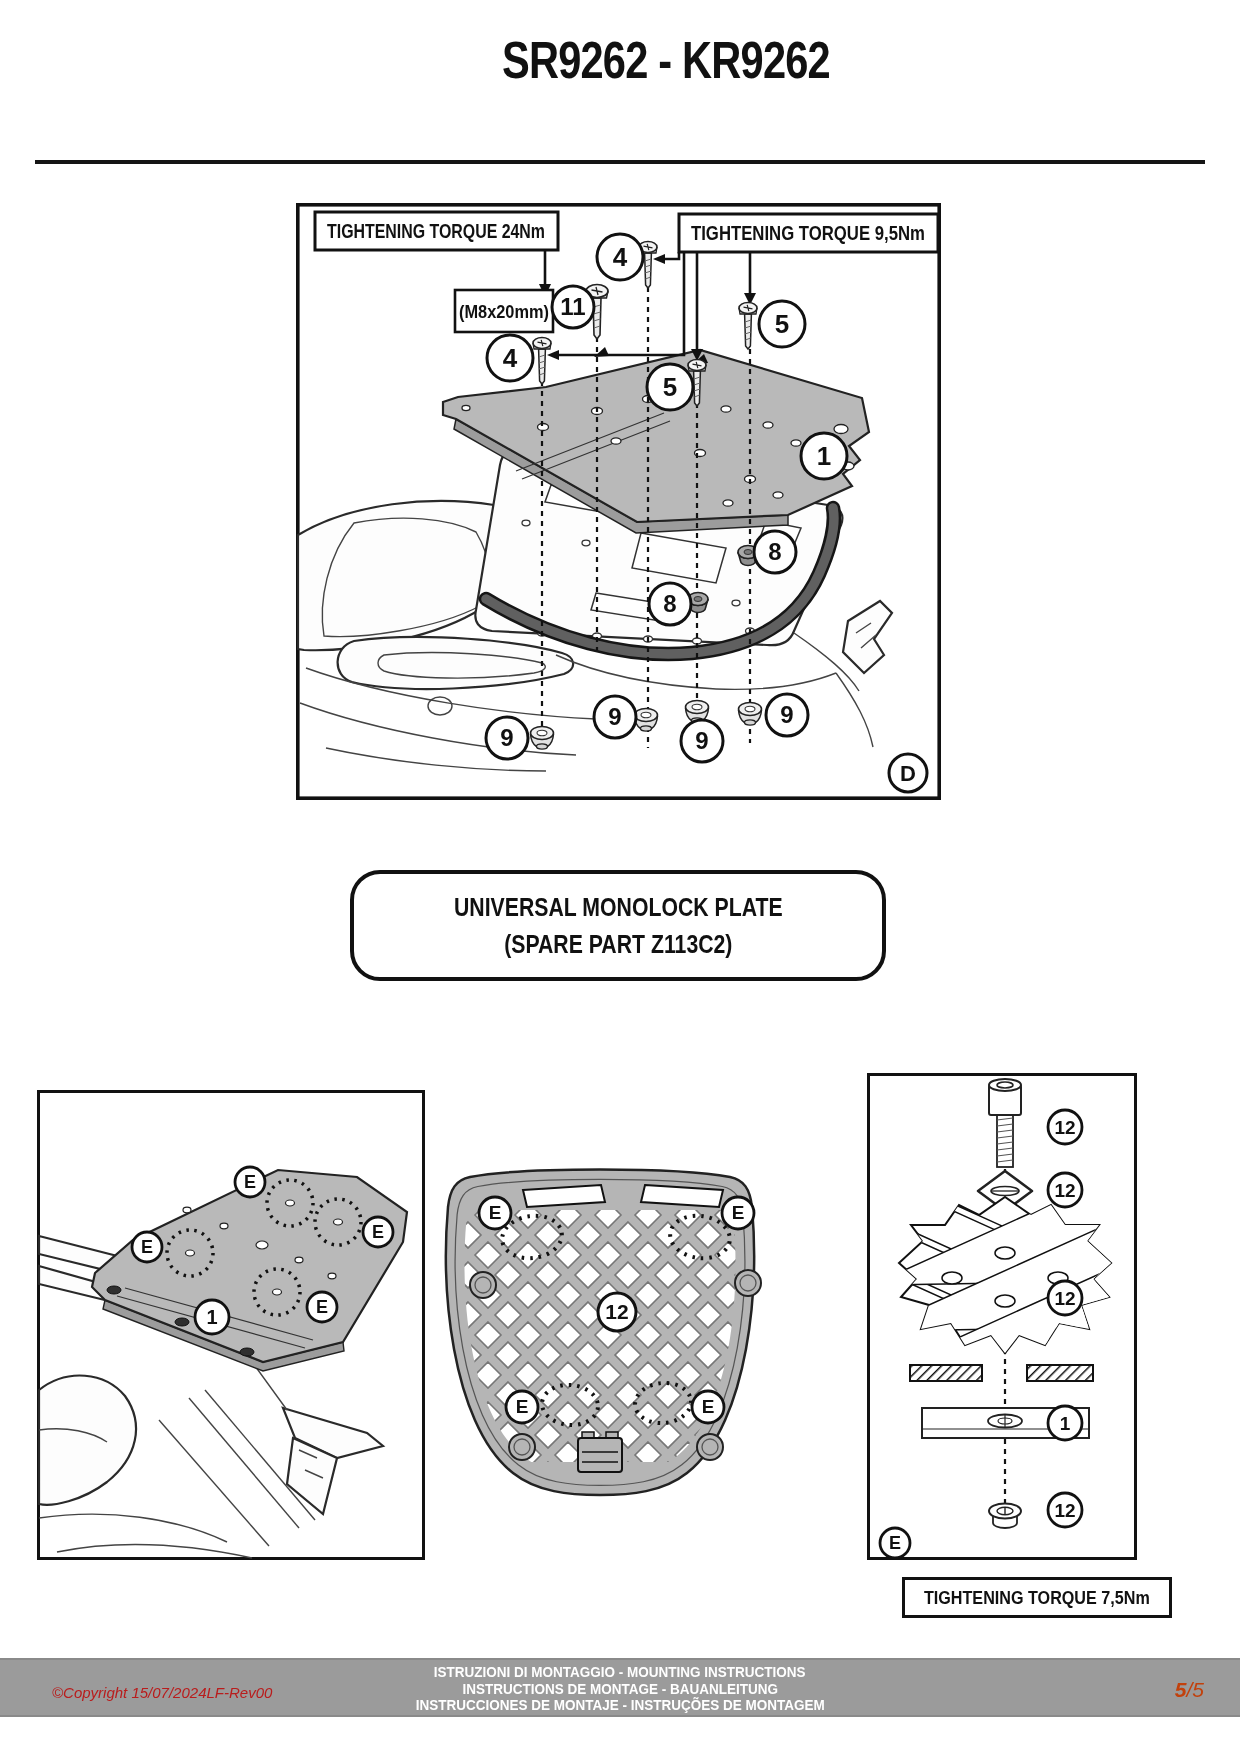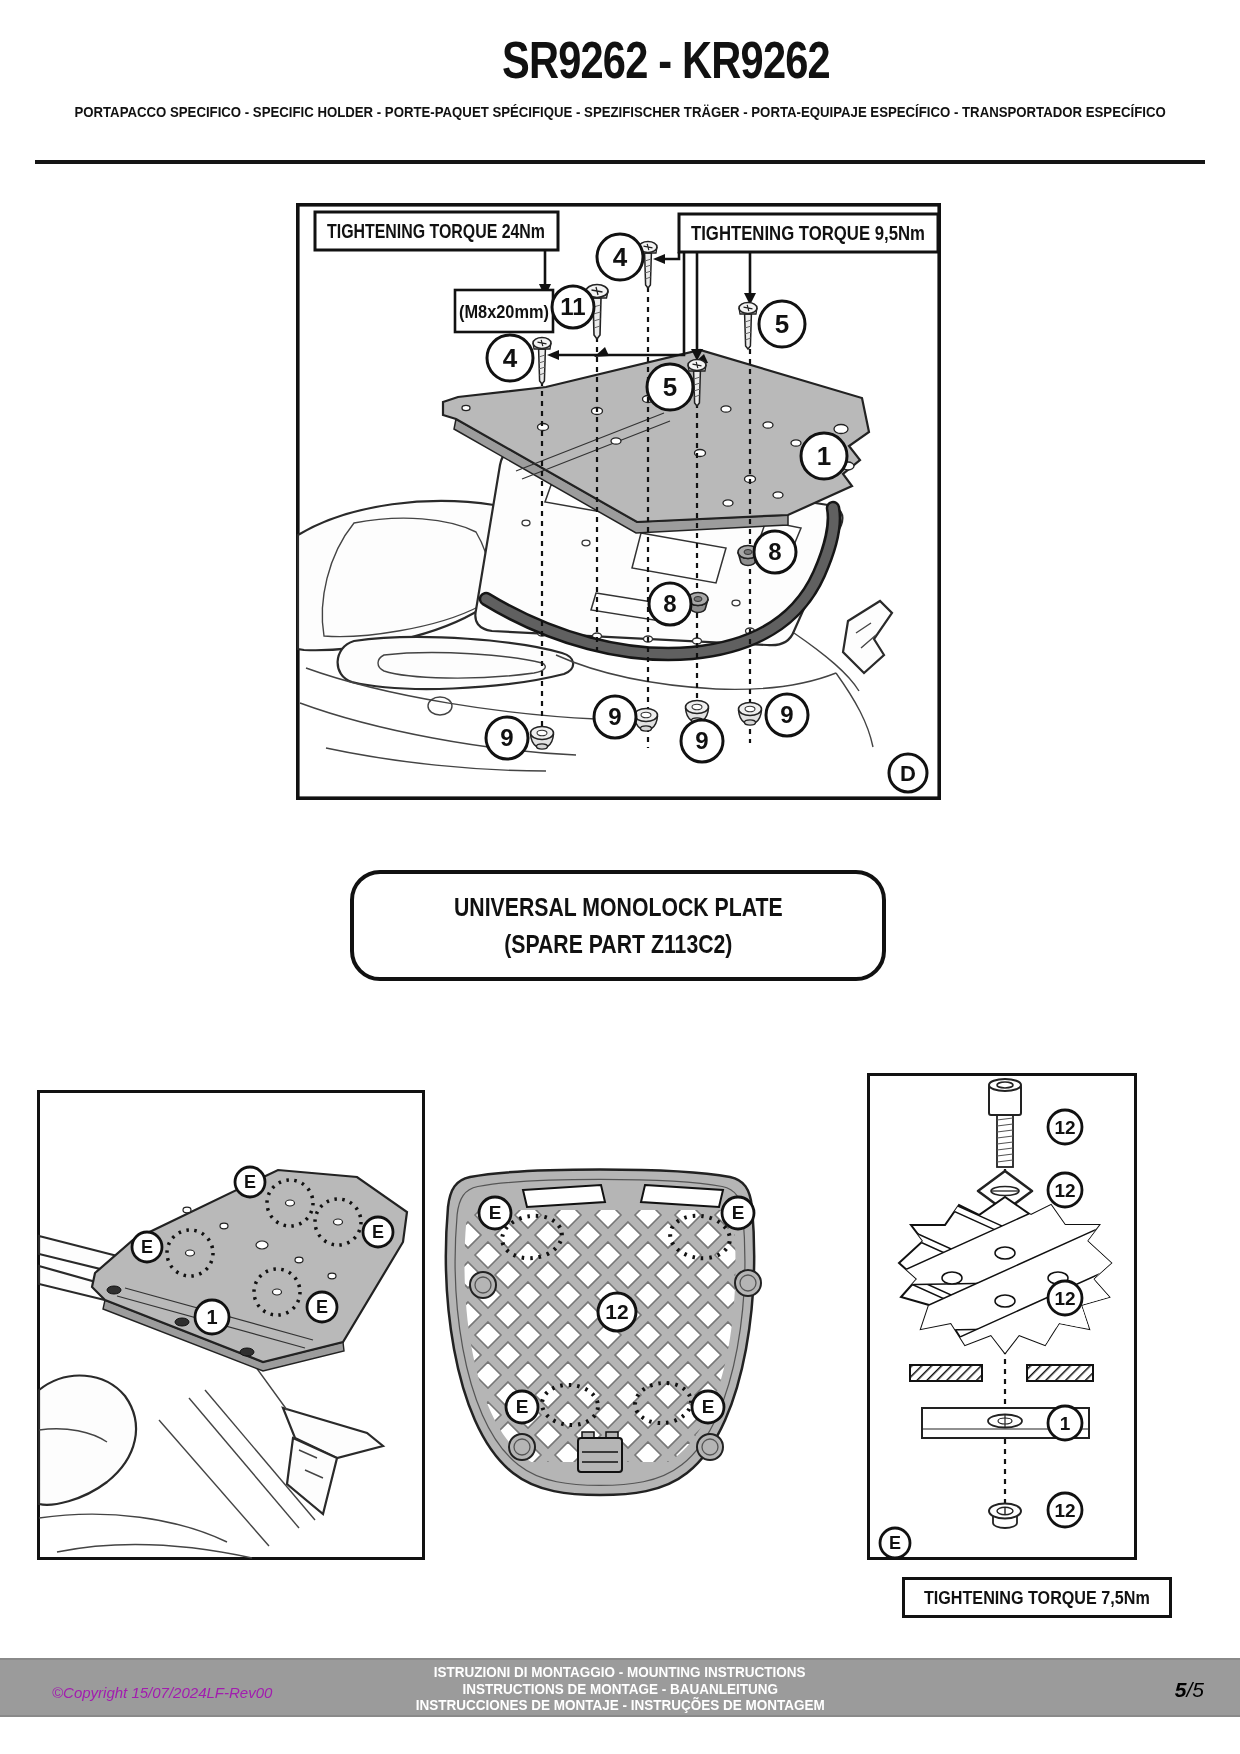--- a/index.html
+++ b/index.html
@@ -22,38 +22,37 @@
   #right-svg{position:absolute;left:867px;top:1073px;}
   #right-torque{position:absolute;left:867px;top:1577px;width:264px;height:35px;
                 border:3px solid #111;display:flex;align-items:center;justify-content:center;margin-left:35px;}
   #right-torque span{font-size:19px;font-weight:700;transform:scaleX(.85);white-space:nowrap;}
   #footer{position:absolute;left:0;top:1658px;width:1240px;height:59px;background:#9b9b9b;
           border-top:2px solid #8a8a8a;border-bottom:2px solid #8a8a8a;box-sizing:border-box;text-align:center;}
   #footer-center{position:absolute;left:0;top:4px;width:100%;display:flex;flex-direction:column;
                  align-items:center;}
   #footer-center span{color:#fff;font-weight:700;font-size:15px;line-height:16.5px;
                       transform:scaleX(.9);white-space:nowrap;}
-  #copyright{position:absolute;left:52px;top:1684px;font-size:15px;font-style:italic;color:#a21caf;}
-  #pagenum{position:absolute;right:36px;top:1678px;font-size:21px;font-style:italic;color:#000000;}
+  #copyright{position:absolute;left:52px;top:1684px;font-size:15px;font-style:italic;color:#b91c1c;}
+  #pagenum{position:absolute;right:36px;top:1678px;font-size:21px;font-style:italic;color:#c2410c;}
   #pagenum .cur{font-weight:700;}
   svg text{font-family:"Liberation Sans",sans-serif;font-weight:700;fill:#111;}
   .co-circle{fill:#fff;stroke:#111;}
   .lbl-box{fill:#fff;stroke:#111;stroke-width:3;}
   .dash{stroke:#111;stroke-width:2.2;stroke-dasharray:5 5;fill:none;}
   .conn{stroke:#111;stroke-width:2.6;fill:none;}
   .thin{stroke:#444;stroke-width:1.4;fill:none;}
   .body-line{stroke:#2a2a2a;stroke-width:2.2;fill:#fdfdfd;}
 </style>
 </head>
 <body>
 
 <div id="page">
 
   <div id="title"><span class="condensed">SR9262 - KR9262</span></div>
-  <div id="subtitle"><span class="condensed">PORTAPACCO SPECIFICO - SPECIFIC HOLDER - PORTE-PAQUET SPÉCIFIQUE - SPEZIFISCHER TRÄGER - PORTA-EQUIPAJE ESPECÍFICO - TRANSPORTADOR ESPECÍFICO</span></div>
   <div id="hrule"></div>
 
   <svg id="main-svg" width="645" height="597" viewBox="0 0 645 597">
     <defs>
       <g id="scr">
         <polygon points="-3.4,6 3.4,6 2.4,38 0,41 -2.4,38" fill="#ececec" stroke="#222" stroke-width="1.5"></polygon>
         <path d="M -3 14 L 3 12 M -3 20 L 3 18 M -3 26 L 3 24 M -2.6 32 L 2.6 30" stroke="#666" stroke-width="1" fill="none"></path>
         <path d="M -9 0 L -8 6 L 8 6 L 9 0" fill="#dfdfdf" stroke="#222" stroke-width="1.3"></path>
         <ellipse cx="0" cy="0" rx="9" ry="5.5" fill="#f4f4f4" stroke="#222" stroke-width="1.6"></ellipse>
         <path d="M -4.5 -0.8 L 4.5 0.8 M -0.8 -3.2 L 0.8 3.2" stroke="#222" stroke-width="1.2" fill="none"></path>

